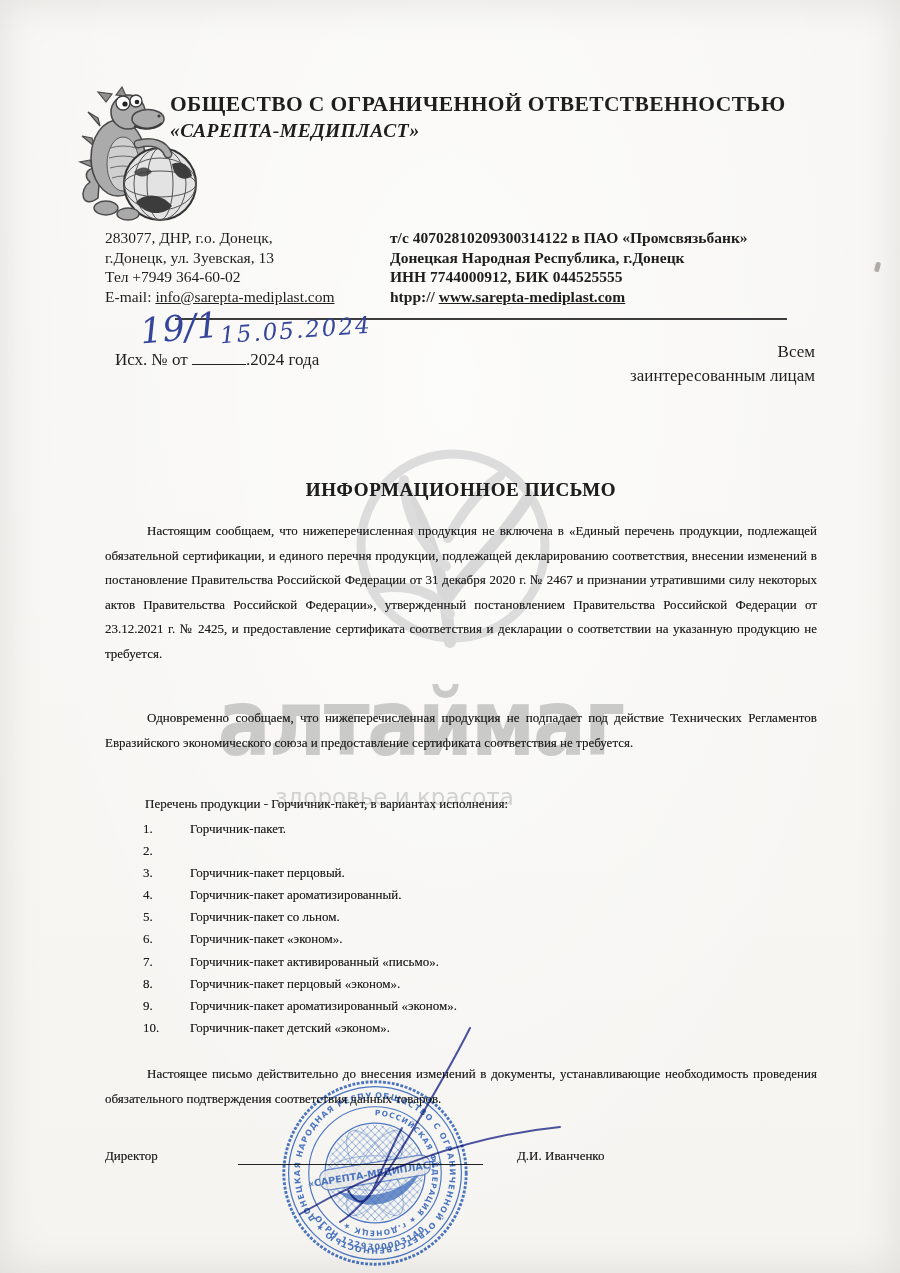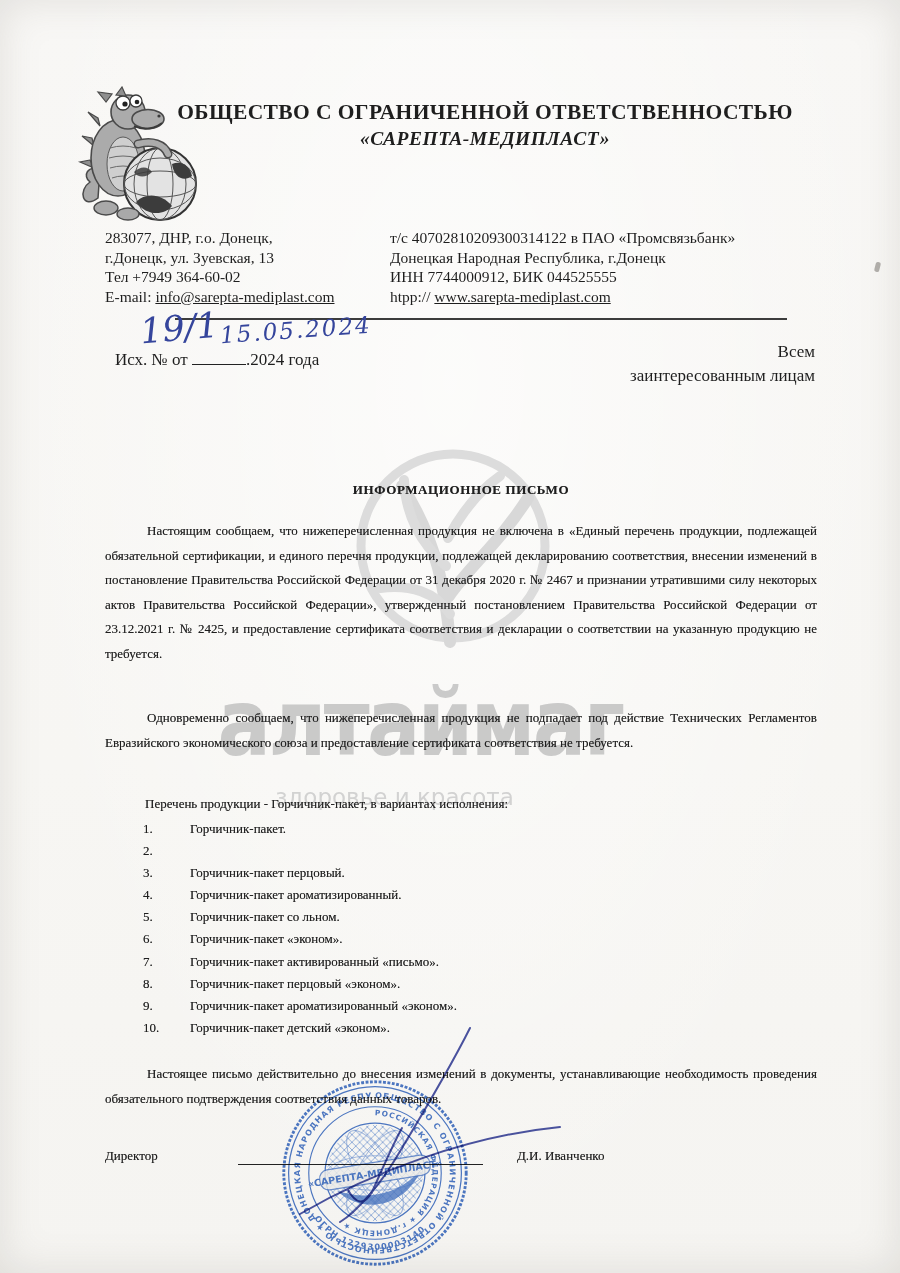--- a/index.html
+++ b/index.html
@@ -7,26 +7,26 @@
     position:relative;width:900px;height:1273px;overflow:hidden;
     background:
       radial-gradient(ellipse at 50% 30%, rgba(255,255,255,.6), rgba(0,0,0,0) 70%),
       linear-gradient(180deg,#f8f7f5 0%,#f7f6f3 60%,#f5f4f1 100%);
     box-shadow:inset 0 0 40px rgba(120,115,105,.18);
     font-family:"Liberation Serif","DejaVu Serif",serif;
     color:#1e1e1e;
   }
   .abs{position:absolute;}
   
-  .company{left:170px;top:100px;width:630px;text-align:center;}
+  .company{left:170px;top:92px;width:630px;}
   .company .l1{font-size:21.5px;font-weight:bold;letter-spacing:.4px;}
   .company .l2{font-size:19.5px;font-weight:bold;font-style:italic;margin-top:3px;letter-spacing:.5px;}
   .addr{top:228px;font-size:15.5px;line-height:19.5px;}
   .addr-left{left:105px;}
-  .addr-right{left:390px;}
+  .addr-right{left:390px;font-weight:bold;}
   .u{text-decoration:underline;}
   .rule{left:175px;top:318px;width:612px;height:2px;background:#3c3c3c;}
   .hand{color:#35459c;font-style:italic;font-family:"DejaVu Serif",serif;}
   .hand-num{left:140px;top:308px;font-size:35px;transform:rotate(-5deg);}
   .hand-date{left:220px;top:317px;font-size:23px;letter-spacing:2px;transform:rotate(-4deg);}
   .ref{left:115px;top:350px;font-size:17px;}
   .ref .blank{display:inline-block;width:54px;border-bottom:1.4px solid #222;height:14px;}
   .recipient{right:85px;top:340px;text-align:right;font-size:17px;line-height:24px;}
   
   .wm-globe{left:350px;top:446px;pointer-events:none;}
@@ -34,21 +34,21 @@
     left:170px;top:676px;width:500px;text-align:center;pointer-events:none;
     font-family:"DejaVu Sans",sans-serif;font-weight:bold;font-size:92px;line-height:96px;
     color:#c2c2c2;letter-spacing:-3px;transform:scaleX(.86);opacity:.85;
   }
   .wm-tagline{
     left:262px;top:784px;width:265px;text-align:center;pointer-events:none;
     font-family:"DejaVu Sans",sans-serif;font-size:23px;color:#cecece;letter-spacing:0px;opacity:.9;
   }
   
   .doc{left:105px;width:712px;font-size:13px;line-height:24.5px;text-shadow:0 0 .5px rgba(40,40,40,.55);}
-  .title{top:478px;text-align:center;font-weight:bold;font-size:13px;letter-spacing:.6px;}
+  .title{top:478px;text-align:center;font-weight:bold;font-size:19px;letter-spacing:.6px;}
   .para{text-align:justify;text-indent:42px;}
   .p1{top:519px;}
   .p2{top:706px;}
   .intro{top:792px;left:145px;width:672px;}
   .plist{top:818px;left:143px;width:660px;line-height:22.1px;}
   .plist .row{display:flex;}
   .plist .num{width:47px;flex:none;}
   .code{top:1040px;left:143px;}
   .p3{top:1062px;}
   .sig-row{top:1144px;display:flex;align-items:flex-end;gap:20px;}

